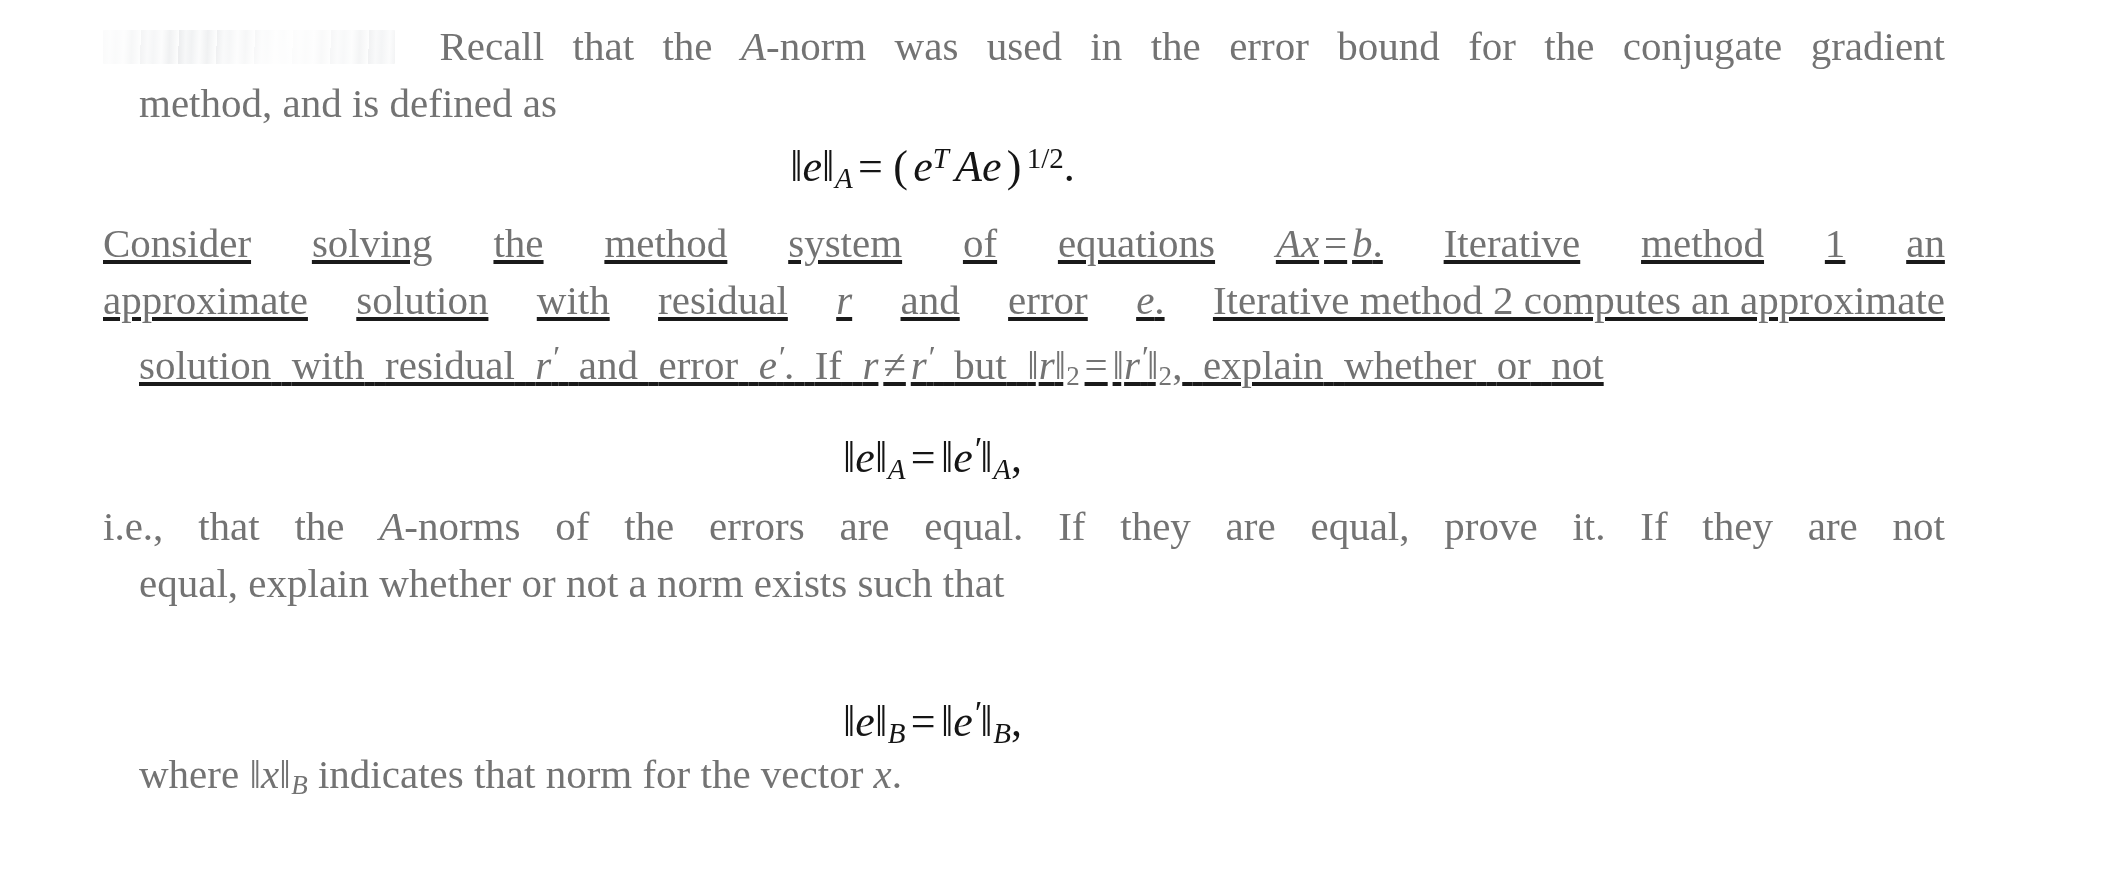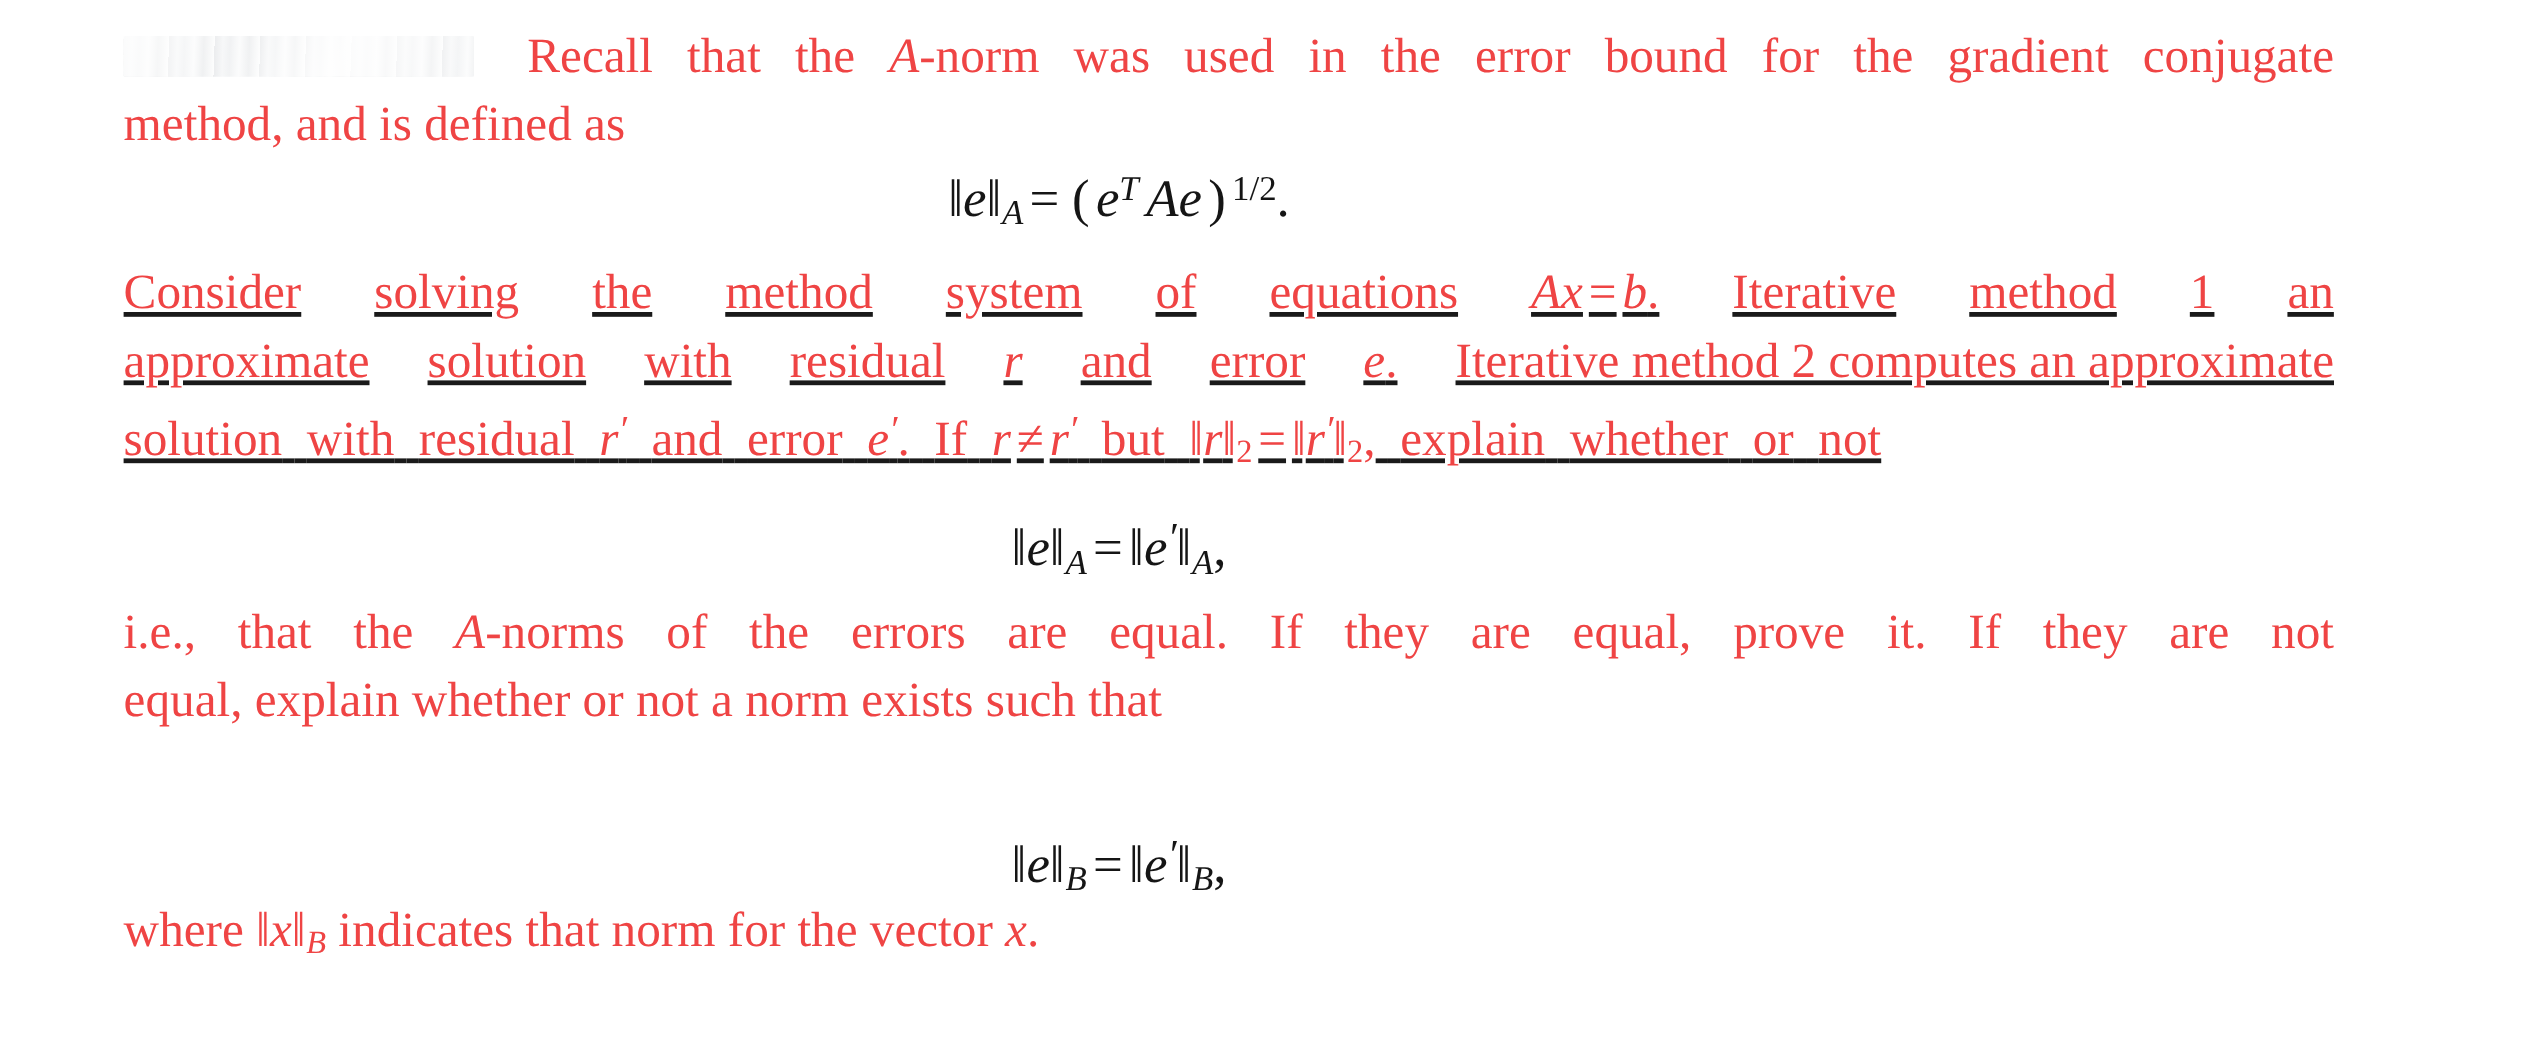--- a/index.html
+++ b/index.html
@@ -28,31 +28,32 @@
     position: absolute;
     left: 103px;
     width: 1842px;
   }
 
   .para {
     text-align: justify;
     text-justify: inter-word;
     font-size: 41px;
     line-height: 57px;
-    color: #ef4444;
+    color: #737373;
   }
 
   
   .line {
     display: flex;
     justify-content: space-between;
     white-space: nowrap;
   }
   .line.flush {
     display: block;
+    margin-left: 36px;
   }
   .line > .w {
     display: inline-block;
   }
 
   .redaction {
     display: inline-block;
     width: 292px;
     height: 34px;
     vertical-align: -4px;
@@ -136,22 +137,22 @@
         <span class="w">the</span>
         <span class="w"><span class="mi">A</span><span>-norm</span></span>
         <span class="w">was</span>
         <span class="w">used</span>
         <span class="w">in</span>
         <span class="w">the</span>
         <span class="w">error</span>
         <span class="w">bound</span>
         <span class="w">for</span>
         <span class="w">the</span>
+        <span class="w">conjugate</span>
         <span class="w">gradient</span>
-        <span class="w">conjugate</span>
       </div>
 
       <div class="line flush">
         <span>method, and is defined as</span>
       </div>
 
     </div>
   </div>
 
   <div class="display" style="top: 128px;">

